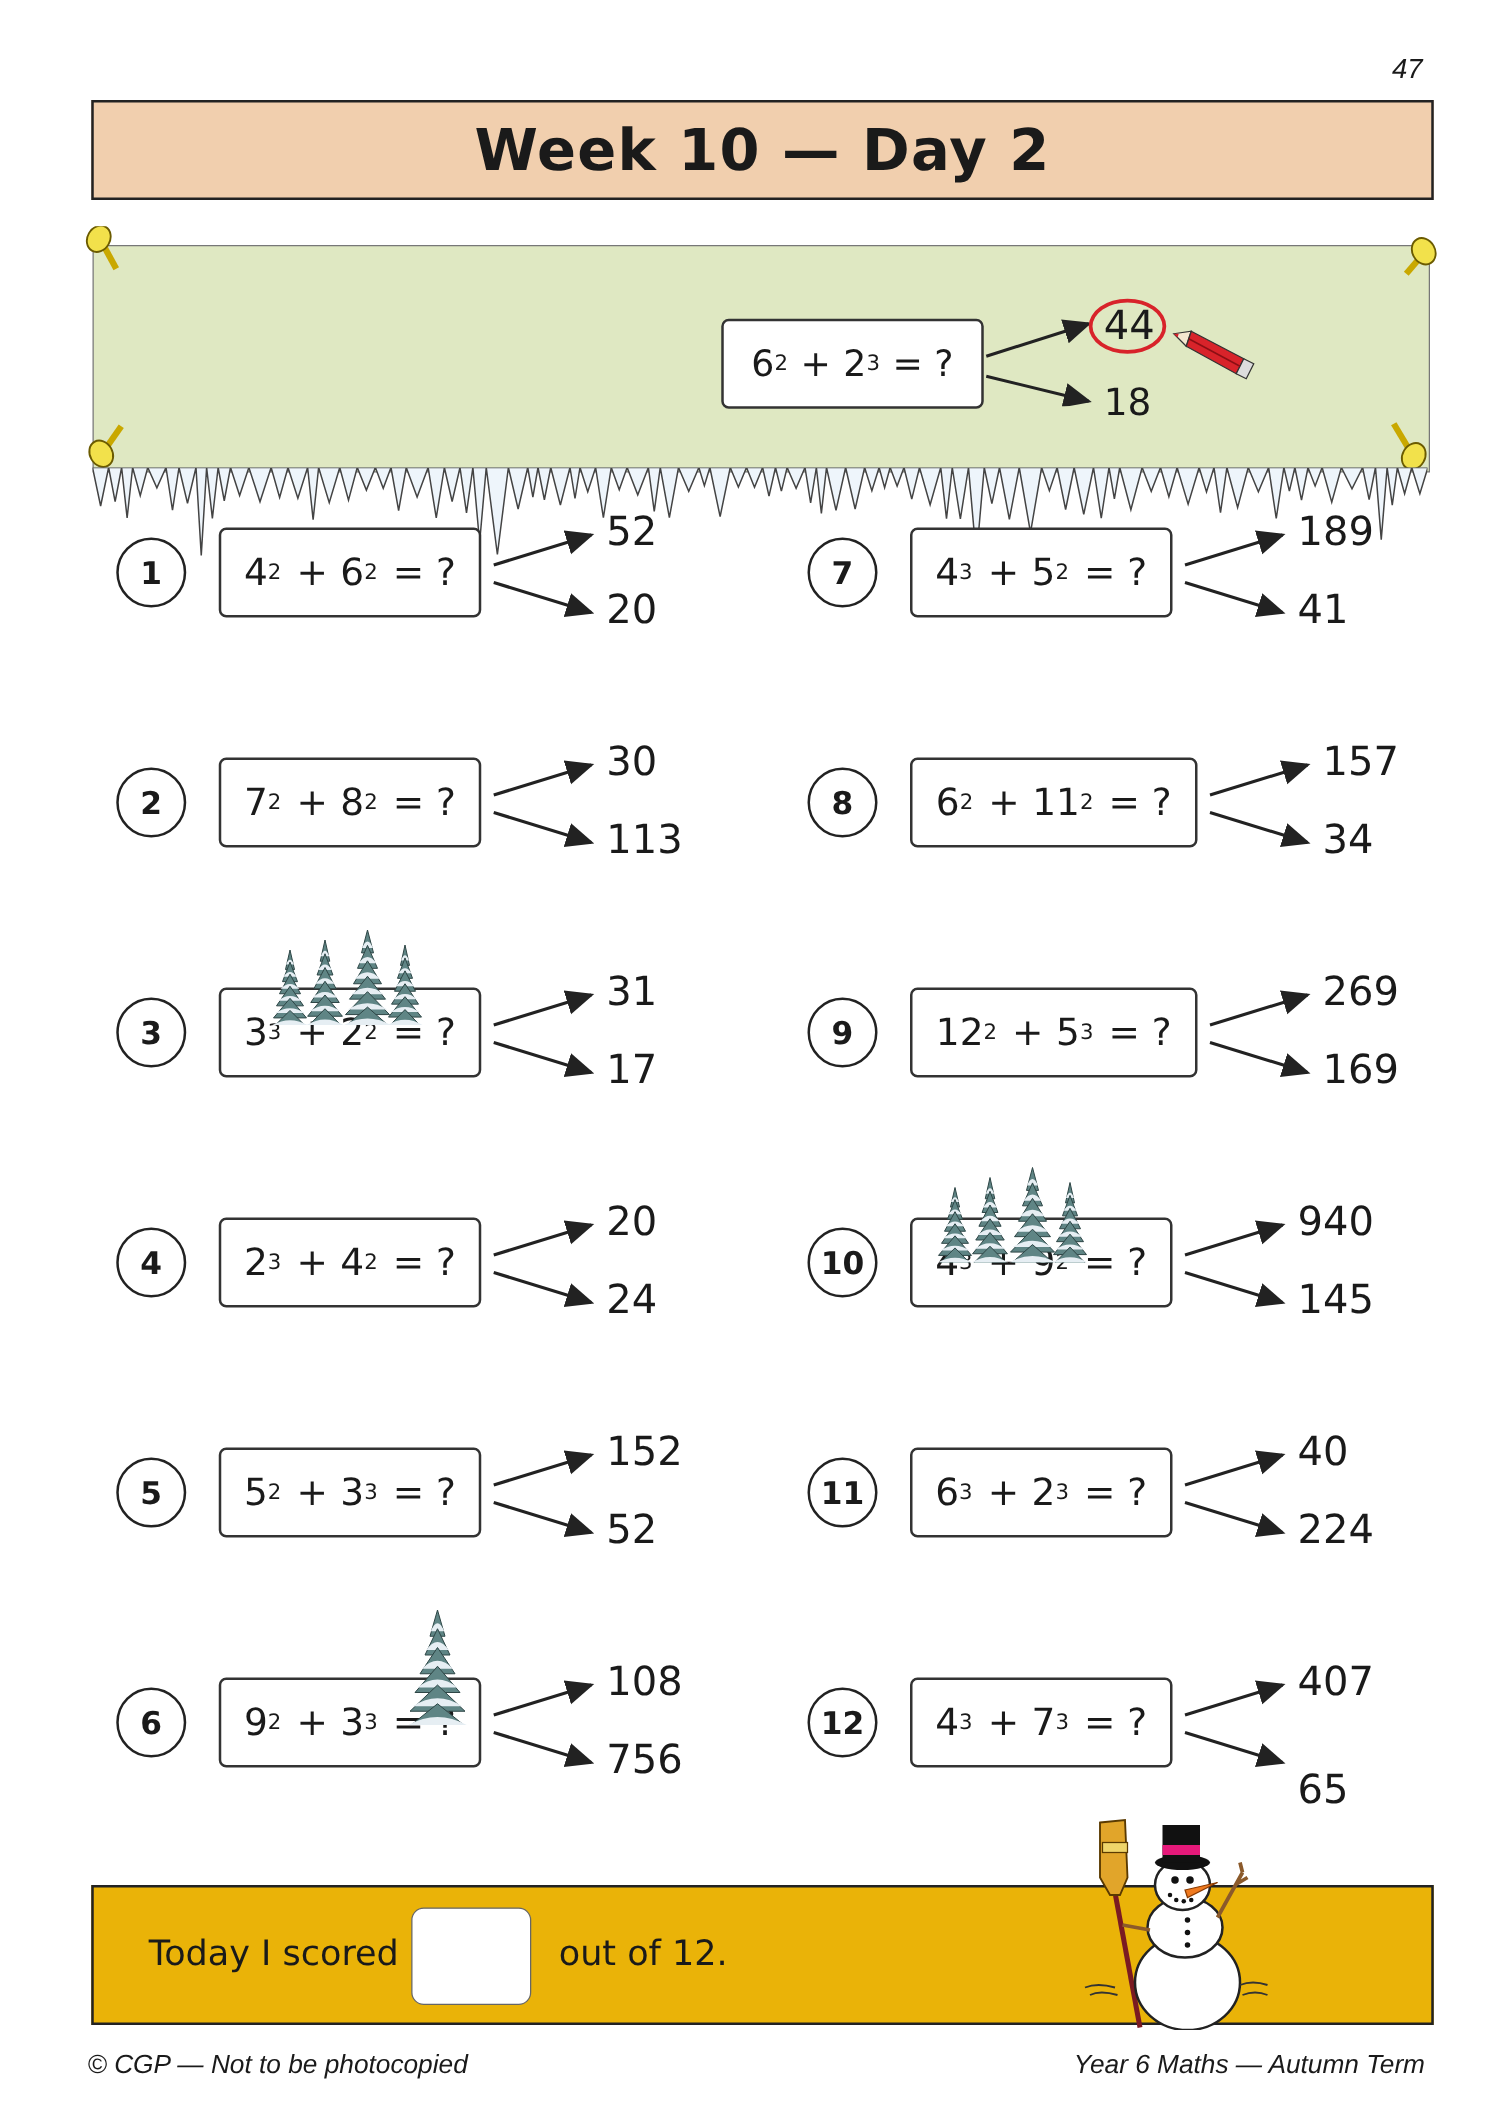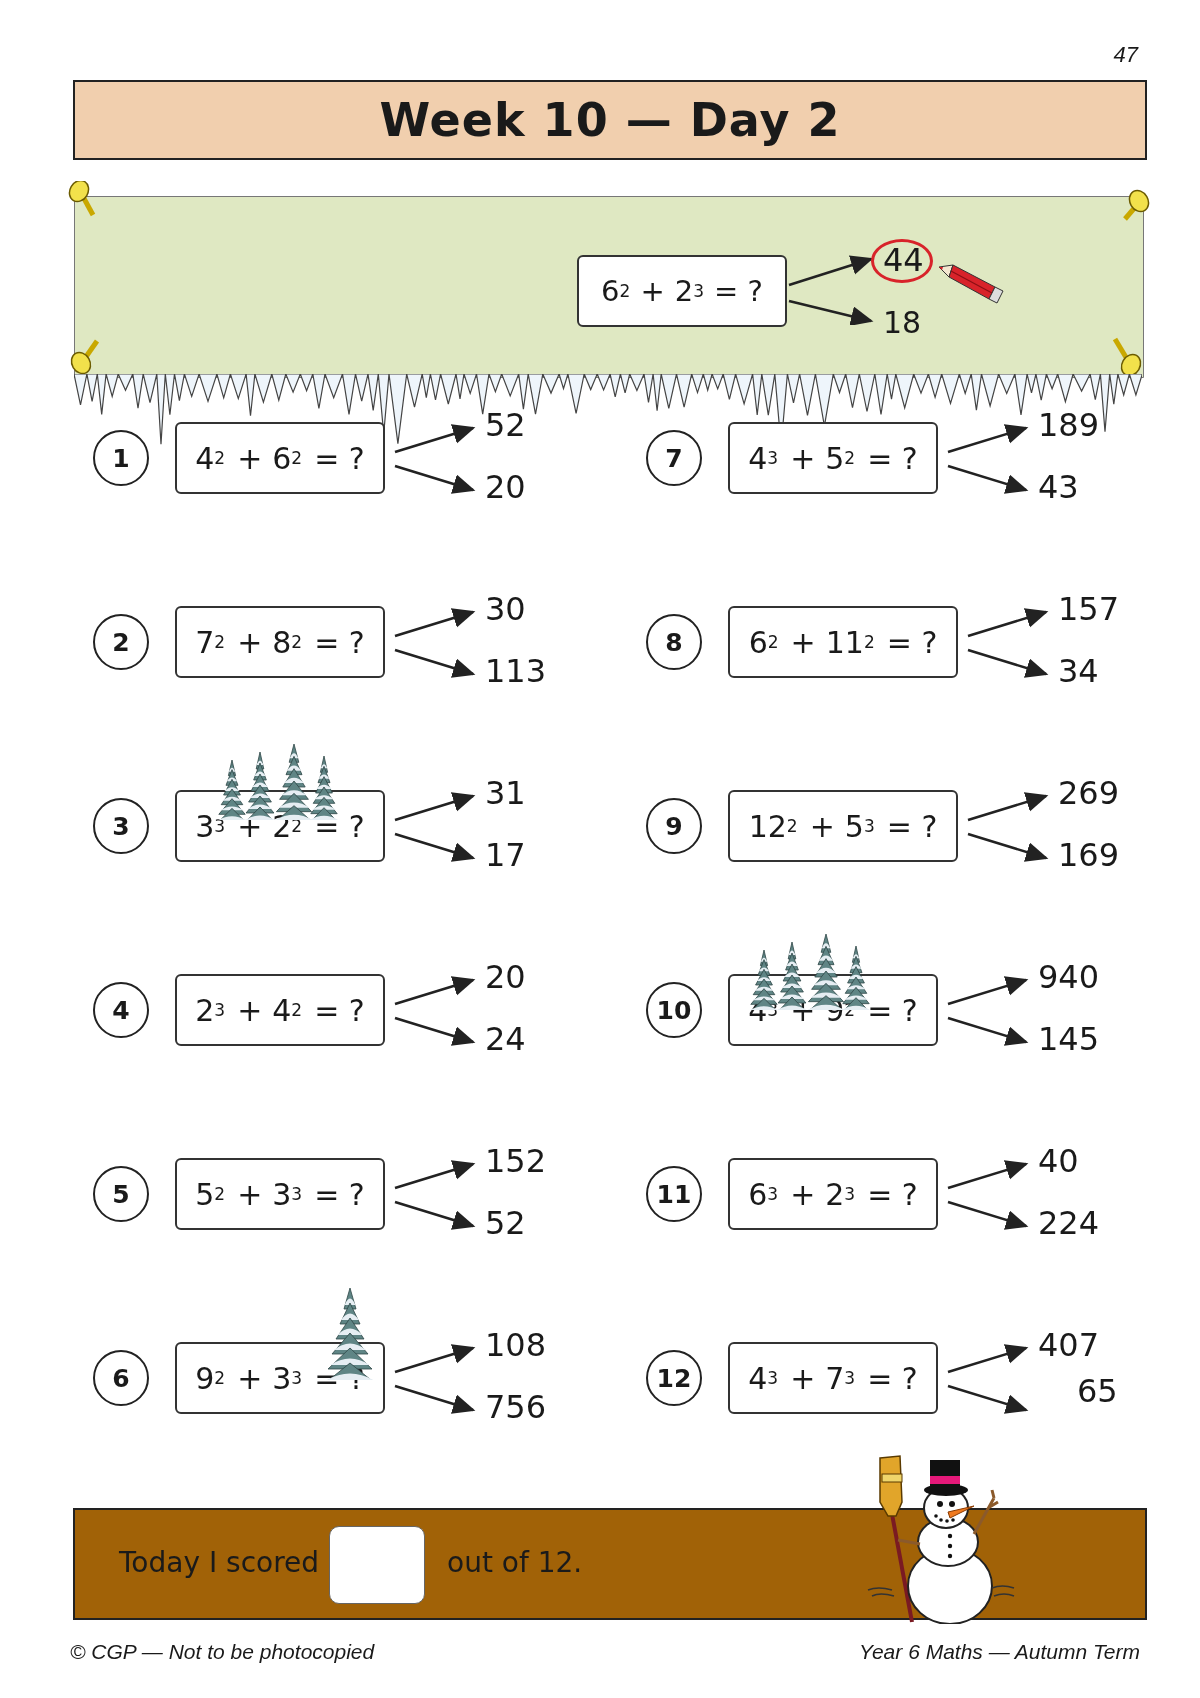--- a/index.html
+++ b/index.html
@@ -51,21 +51,21 @@
     justify-content: center; font-size: 30px;
   }
   .qbox sup { font-size: 17px; vertical-align: 13px; margin-right: 2px; }
   .qarrows { position: absolute; }
   .opt { position: absolute; font-size: 32px; }
 
   .trees { position: absolute; }
 
   .score-bar {
     position: absolute; left: 73px; top: 1508px; width: 1074px; height: 112px;
-    background: #a16207; border: 2px solid #222; box-sizing: border-box;
+    background: #eab308; border: 2px solid #222; box-sizing: border-box;
   }
   .score-bar .label-a { position: absolute; left: 44px; top: 36px; font-size: 28px; }
   .score-bar .score-box {
     position: absolute; left: 254px; top: 16px; width: 96px; height: 78px;
     background: #fff; border: 1.5px solid #666; border-radius: 10px; box-sizing: border-box;
   }
   .score-bar .label-b { position: absolute; left: 372px; top: 36px; font-size: 28px; }
   .snowman { position: absolute; left: 866px; top: 1454px; }
 
   .footer-left, .footer-right {
@@ -281,21 +281,21 @@
       <svg class="qarrows" width="90" height="80" style="left: 946px; top: 418px;">
         <defs>
           <marker id="ah7" markerWidth="10" markerHeight="10" refX="8" refY="4" orient="auto">
             <path d="M0,0 L9,4 L0,8 Z" fill="#222"></path>
           </marker>
         </defs>
         <line x1="2" y1="34" x2="80" y2="10" stroke="#222" stroke-width="2.5" marker-end="url(#ah7)"></line>
         <line x1="2" y1="48" x2="80" y2="72" stroke="#222" stroke-width="2.5" marker-end="url(#ah7)"></line>
       </svg>
       <span class="opt" style="left: 1038px; top: 406px;">189</span>
-      <span class="opt" style="left: 1038px; top: 468px;">43</span>
+      <span class="opt" style="left: 1038px; top: 468px;">41</span>
     </div>
     <div>
       <div class="qnum" style="position: absolute; left: 646px; top: 614px;">8</div>
       <div class="qbox" style="left: 728px; top: 606px; width: 230px;">
         <span>6</span>
         <sup>2</sup>
         <span style="margin: 0px 10px;">+</span>
         <span>11</span>
         <sup>2</sup>
         <span style="margin: 0px 0px 0px 10px;">= ?</span>
@@ -391,21 +391,21 @@
       <svg class="qarrows" width="90" height="80" style="left: 946px; top: 1338px;">
         <defs>
           <marker id="ah12" markerWidth="10" markerHeight="10" refX="8" refY="4" orient="auto">
             <path d="M0,0 L9,4 L0,8 Z" fill="#222"></path>
           </marker>
         </defs>
         <line x1="2" y1="34" x2="80" y2="10" stroke="#222" stroke-width="2.5" marker-end="url(#ah12)"></line>
         <line x1="2" y1="48" x2="80" y2="72" stroke="#222" stroke-width="2.5" marker-end="url(#ah12)"></line>
       </svg>
       <span class="opt" style="left: 1038px; top: 1326px;">407</span>
-      <span class="opt" style="left: 1038px; top: 1372px; margin-left: 39px;">65</span>
+      <span class="opt" style="left: 1038px; top: 1412px;">65</span>
     </div>
   </div>
 
 <svg class="trees" style="left:202px;top:740px" width="160" height="80">
     <g class="tg">
       <path d="M26.4,35.666666666666664 L30,20 L33.6,35.666666666666664 Z" fill="#5f8585" stroke="#2e4646" stroke-width="0.8"></path>
       <path d="M26.759999999999998,31.666666666666664 Q30,24 33.24,31.666666666666664 Z" fill="#e6eef3"></path>
       <path d="M24,45.33333333333333 L30,29.666666666666664 L36,45.33333333333333 Z" fill="#5f8585" stroke="#2e4646" stroke-width="0.8"></path>
       <path d="M24.599999999999998,41.33333333333333 Q30,33.666666666666664 35.4,41.33333333333333 Z" fill="#e6eef3"></path>
       <path d="M21.6,54.99999999999999 L30,39.33333333333333 L38.4,54.99999999999999 Z" fill="#5f8585" stroke="#2e4646" stroke-width="0.8"></path>

